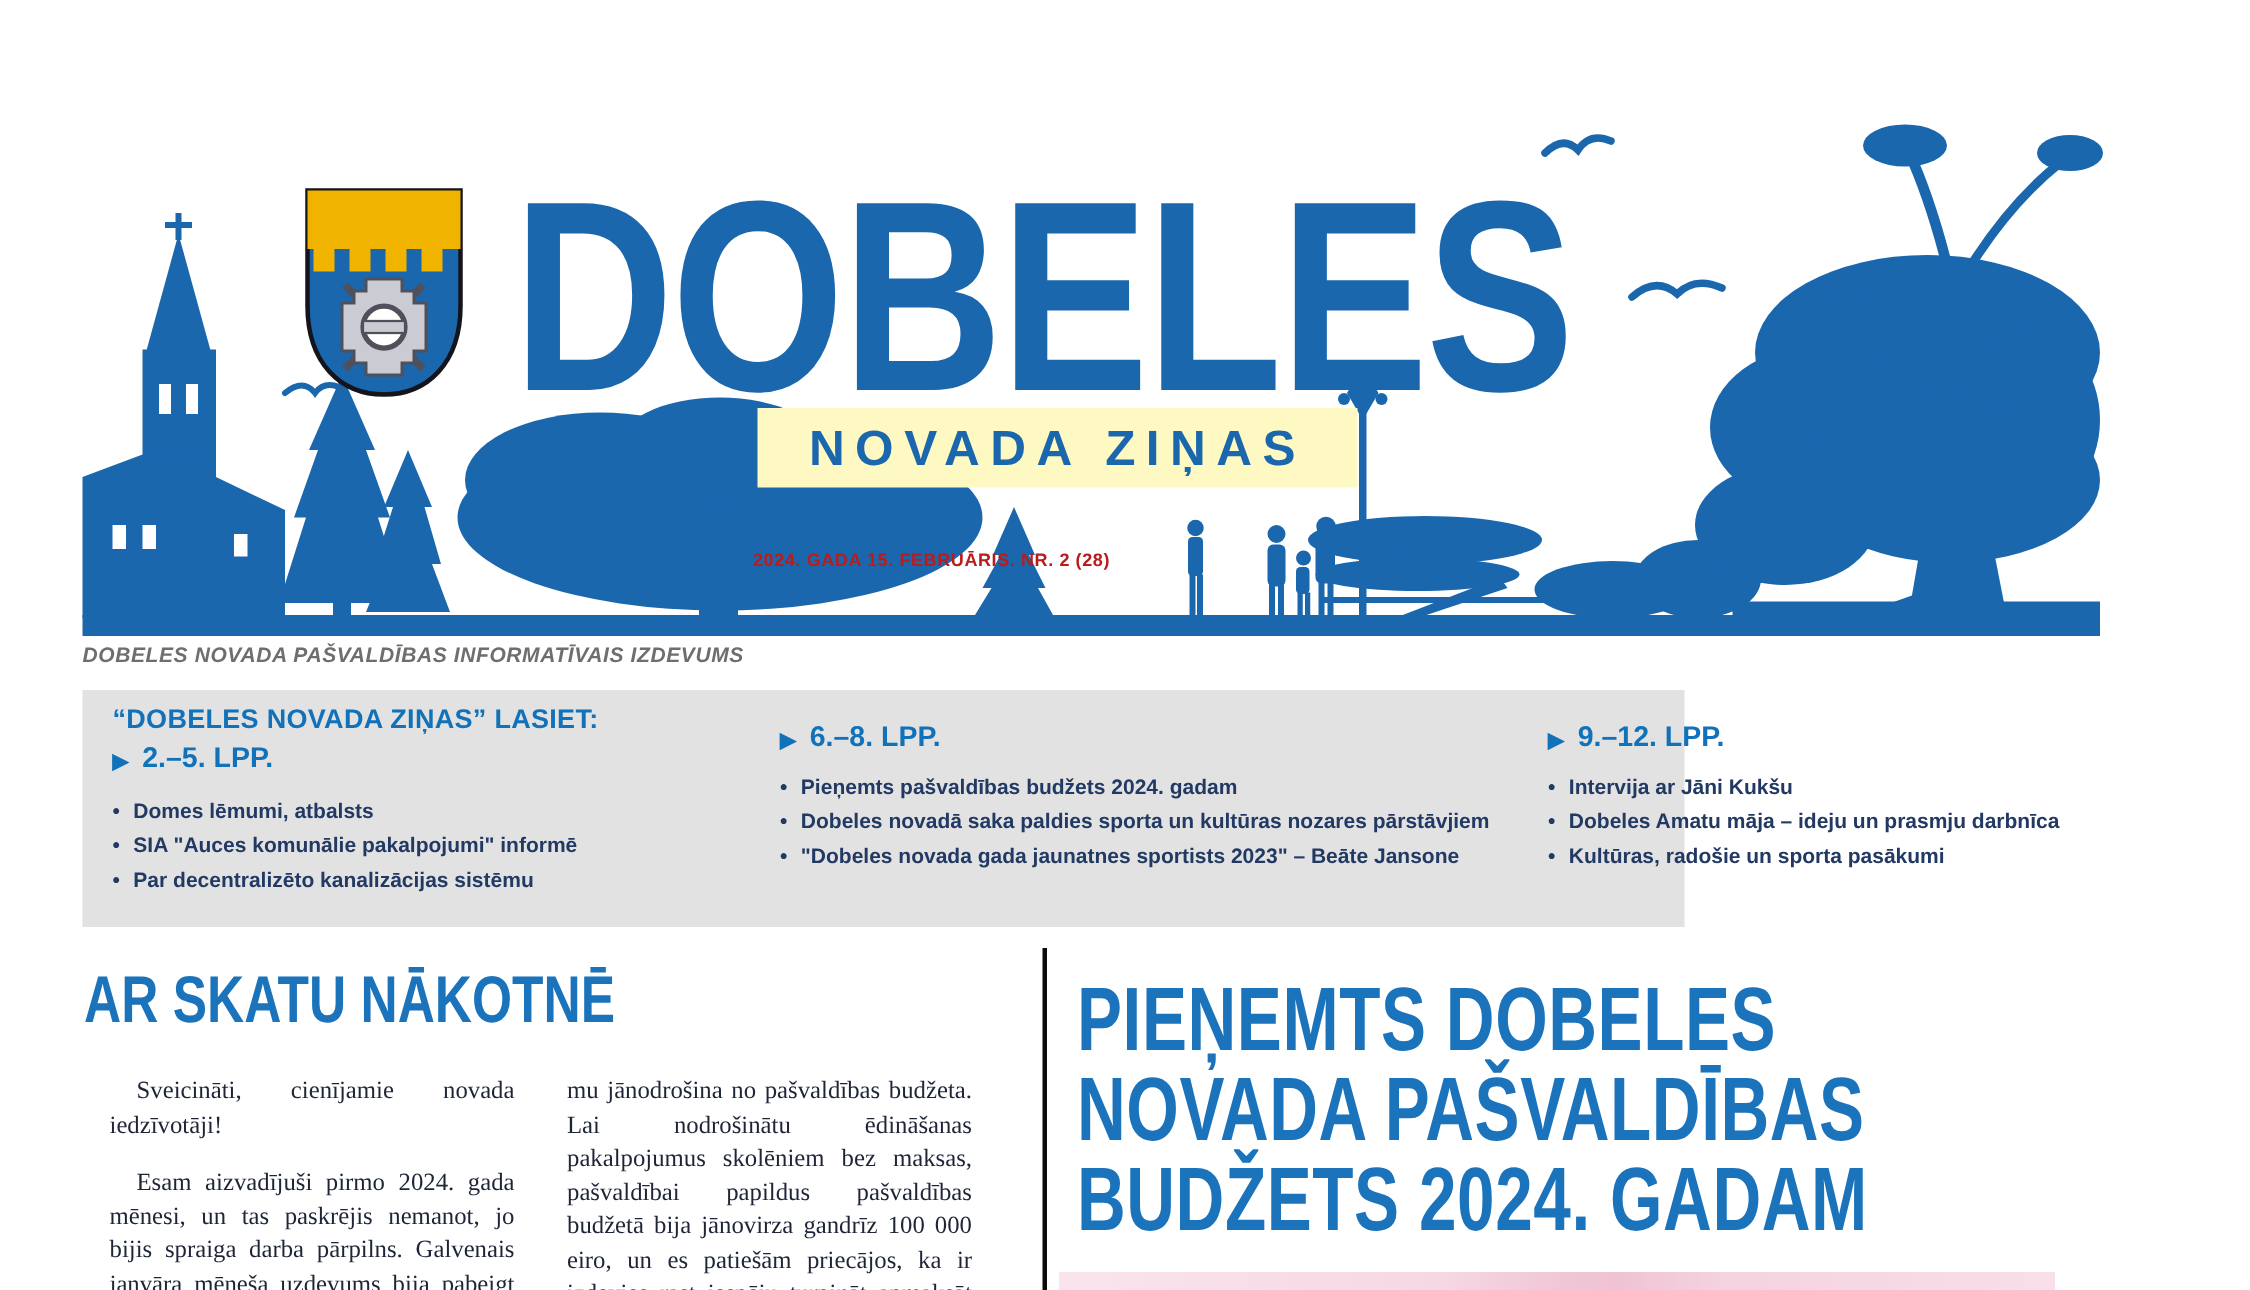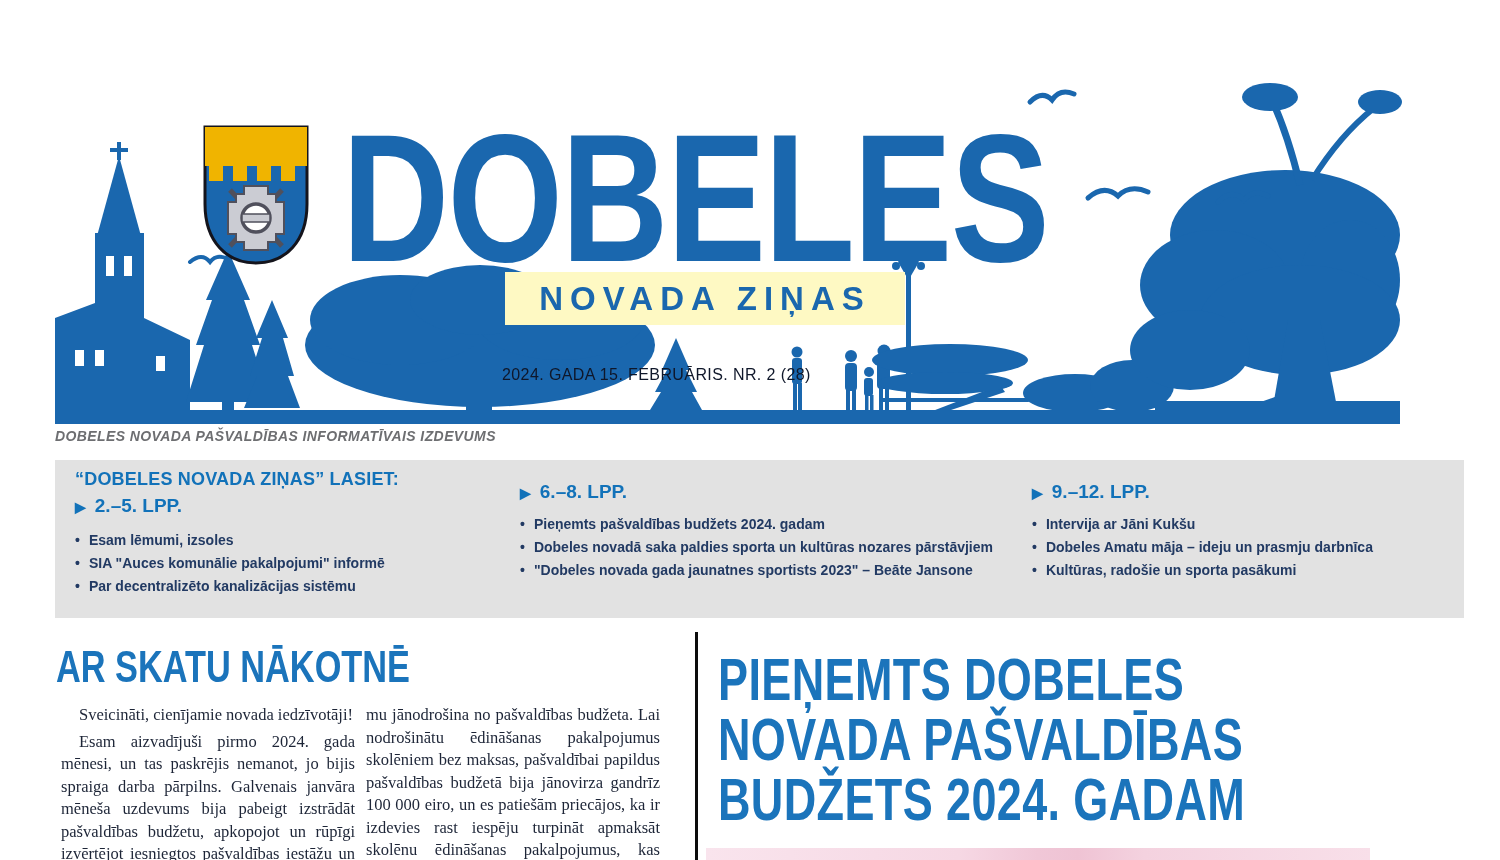--- a/index.html
+++ b/index.html
@@ -8,27 +8,27 @@
 
   
   .hero-art{position:absolute;left:0;top:0;width:1500px;height:430px;}
   .coa{position:absolute;left:200px;top:124px;width:112px;height:142px;}
   .masthead-title{position:absolute;left:342px;top:108px;font-size:181px;font-weight:bold;
         color:#1A67AE;line-height:1;letter-spacing:-2px;white-space:nowrap;
         transform:scaleX(0.82);transform-origin:0 0;}
   .banner{position:absolute;left:505px;top:272px;width:400px;height:53px;background:#fef9c3;
         display:flex;align-items:center;justify-content:center;}
   .banner-text{font-size:33px;font-weight:bold;color:#1A67AE;letter-spacing:7px;white-space:nowrap;}
-  .date-line{position:absolute;left:502px;top:366px;font-size:16px;font-weight:normal;
-        color:#0f172a;letter-spacing:0.4px;white-space:nowrap;}
+  .date-line{position:absolute;left:502px;top:366px;font-size:12px;font-weight:bold;
+        color:#b91c1c;letter-spacing:0.4px;white-space:nowrap;}
   .tagline{position:absolute;left:55px;top:428px;font-size:14px;font-weight:bold;
         color:#6D6E71;letter-spacing:0.4px;white-space:nowrap;font-style:italic;}
 
   
-  .toc{position:absolute;left:55px;top:460px;width:1409px;height:158px;background:#E2E2E2;}
+  .toc{position:absolute;left:55px;top:460px;width:1068px;height:158px;background:#E2E2E2;}
   .toc-col{position:absolute;top:0;}
   .toc-col.c1{left:20px;width:430px;padding-top:9px;}
   .toc-col.c2{left:465px;width:500px;padding-top:21px;}
   .toc-col.c3{left:977px;width:358px;padding-top:21px;}
   .toc-heading{font-size:18px;font-weight:bold;color:#1272B9;letter-spacing:0.2px;}
   .pages-line{display:flex;align-items:center;gap:9px;color:#1272B9;font-weight:bold;
         font-size:19px;margin-top:5px;}
   .c2 .pages-line,.c3 .pages-line{margin-top:0;}
   .arrow{font-size:14px;line-height:1;transform:translateY(1px);}
   .toc-list{list-style:none;margin:12px 0 0;padding:0;font-size:14px;font-weight:bold;
@@ -37,21 +37,21 @@
   .toc-list .blt{margin-right:9px;}
 
   
   .art-left-title{position:absolute;left:56px;top:644px;font-size:44px;line-height:46px;
         font-weight:bold;color:#1B74BB;white-space:nowrap;
         transform:scaleX(0.78);transform-origin:0 0;}
   .body-col{position:absolute;top:700px;width:302px;font-family:"Liberation Serif",serif;
         font-size:16.5px;line-height:22.5px;color:#1D2537;text-align:justify;}
   .body-col.a{left:57px;}
   .body-col.b{left:362px;}
-  .body-col p{margin:4px;text-indent:18px;font-family:Liberation Serif, serif;}
+  .body-col p{margin:16px;text-indent:18px;font-family:Liberation Serif, serif;}
   .body-col p.noindent{text-indent:0;}
   .divider{position:absolute;left:695px;top:632px;width:3px;height:228px;background:#0c0c0c;}
   .art-right-title{position:absolute;left:718px;top:650px;font-size:60px;line-height:60px;
         font-weight:bold;color:#1B74BB;letter-spacing:0.5px;white-space:nowrap;
         transform:scaleX(0.75);transform-origin:0 0;}
   .photo-strip{position:absolute;left:706px;top:848px;width:664px;height:12px;
         background:linear-gradient(90deg,#F9E4ED 0%,#F6D8E4 38%,#F0C7D7 50%,#EFC3D4 56%,#F4D2DF 66%,#F8DFE9 100%);}
 </style>
 </head>
 <body>
@@ -178,21 +178,21 @@
   <div class="toc">
 
     <div class="toc-col c1">
       <div class="toc-heading">“DOBELES NOVADA ZIŅAS” LASIET:</div>
       <div class="pages-line">
         <span class="arrow">▶</span>
         <span>2.–5. LPP.</span>
       </div>
       <ul class="toc-list">
 
-          <li><span class="blt">•</span><span>Esam lēmumi, izsoles</span></li>
+          <li><span class="blt">•</span><span>Domes lēmumi, atbalsts</span></li>
 
           <li><span class="blt">•</span><span>SIA "Auces komunālie pakalpojumi" informē</span></li>
 
           <li><span class="blt">•</span><span>Par decentralizēto kanalizācijas sistēmu</span></li>
 
         </ul>
     </div>
 
     <div class="toc-col c2">
       <div class="pages-line">

